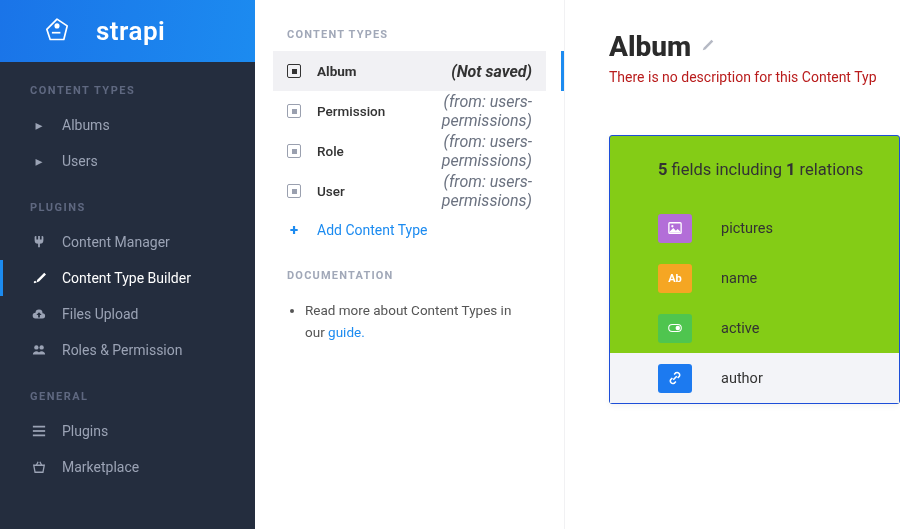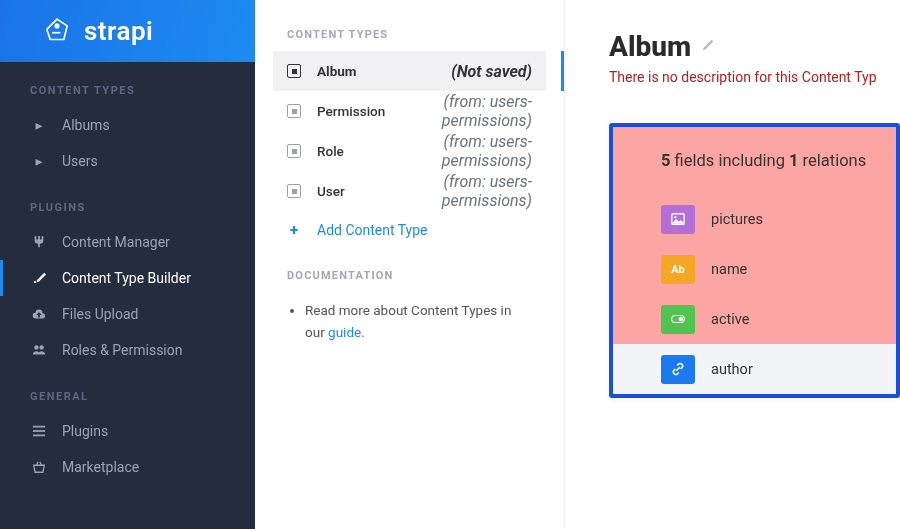--- a/index.html
+++ b/index.html
@@ -1,21 +1,21 @@
 <!DOCTYPE html>
 <html><head>
 <meta charset="utf-8">
 <style>
 * { margin: 0; padding: 0; box-sizing: border-box; }
 body { font-family: -apple-system, BlinkMacSystemFont, "Segoe UI", Roboto, "Lato", sans-serif; background: #fff; color: #333; width: 900px; height: 529px; overflow: hidden; position: relative; }
 .app { display: flex; height: 529px; }
 
 
 .sidebar { width: 255px; background: #242d3e; color: #9ba3b5; display: flex; flex-direction: column; }
-.brand { height: 62px; background: linear-gradient(100deg, #1a74e8 0%, #1c8bf0 100%); display: flex; align-items: center; padding-left: 40px; gap: 10px; color: #fff; }
+.brand { height: 62px; background: linear-gradient(100deg, #1a74e8 0%, #1c8bf0 100%); display: flex; align-items: center; padding-left: 40px; gap: 22px; color: #fff; }
 .brand svg { width: 34px; height: 34px; }
 .brand-name { font-size: 26px; font-weight: 600; letter-spacing: 0.5px; }
 .nav-section-title { font-size: 11px; font-weight: 700; letter-spacing: 1.5px; color: #5f6880; padding: 22px 30px 10px; text-transform: uppercase; }
 .nav-item { display: flex; align-items: center; gap: 14px; height: 36px; padding: 0 30px; font-size: 14px; cursor: pointer; position: relative; }
 .nav-item .nav-icon { width: 18px; display: inline-flex; justify-content: center; align-items: center; font-size: 14px; }
 .nav-item.active { color: #fff; font-weight: 400; }
 .nav-item.active::before { content: ""; position: absolute; left: 0; top: 0; bottom: 0; width: 3px; background: #1c8bf0; }
 
 
 .mid { width: 310px; background: #fff; padding: 28px 18px 18px 18px; border-right: 1px solid #f1f1f3; position: relative; }
@@ -36,24 +36,24 @@
 .add-ct .plus { font-weight: 800; font-size: 15px; width: 14px; text-align: center; }
 .doc-text { padding: 8px 14px; font-size: 13.5px; color: #555; line-height: 1.6; }
 .doc-text ul { padding-left: 18px; }
 .doc-text a { color: #1c8bf0; text-decoration: none; }
 
 
 .detail { flex: 1; padding: 30px 0 0 44px; position: relative; overflow: hidden; }
 .detail-title { font-size: 28px; font-weight: 800; color: #2b2b2b; display: flex; align-items: center; gap: 10px; }
 .detail-title .pencil { color: #b5b9c4; font-size: 15px; }
 .detail-sub { color: #b91c1c; font-size: 14px; margin-top: 6px; }
-.fields-card { margin-top: 38px; background: #fca5a5; box-shadow: 0 2px 6px rgba(0,0,0,0.05); border: 4px solid #1d4ed8; border-radius: 3px; }
+.fields-card { margin-top: 50px; background: #84cc16; box-shadow: 0 2px 6px rgba(0,0,0,0.05); border: 1px solid #1d4ed8; border-radius: 3px; }
 .fields-head { font-size: 16.5px; font-weight: 700; color: #333; padding: 24px 0 24px 48px; }
 .fields-head .thin { font-weight: 400; }
-.field-row { display: flex; align-items: center; height: 50px; padding-left: 48px; gap: 16px; font-size: 14.5px; color: #333; }
+.field-row { display: flex; align-items: center; height: 50px; padding-left: 48px; gap: 29px; font-size: 14.5px; color: #333; }
 .field-row.highlight { background: #f3f4f8; }
 .type-badge { width: 34px; height: 29px; border-radius: 3px; display: inline-flex; align-items: center; justify-content: center; color: #fff; font-size: 11px; font-weight: 700; flex-shrink: 0; }
 .type-badge svg { width: 14px; height: 14px; }
 .tb-media { background: #b36ed8; }
 .tb-string { background: #f5a623; }
 .tb-text { background: #f27e1c; }
 .tb-bool { background: #4fc54f; }
 .tb-rel { background: #1c7af0; }
 
 </style>

